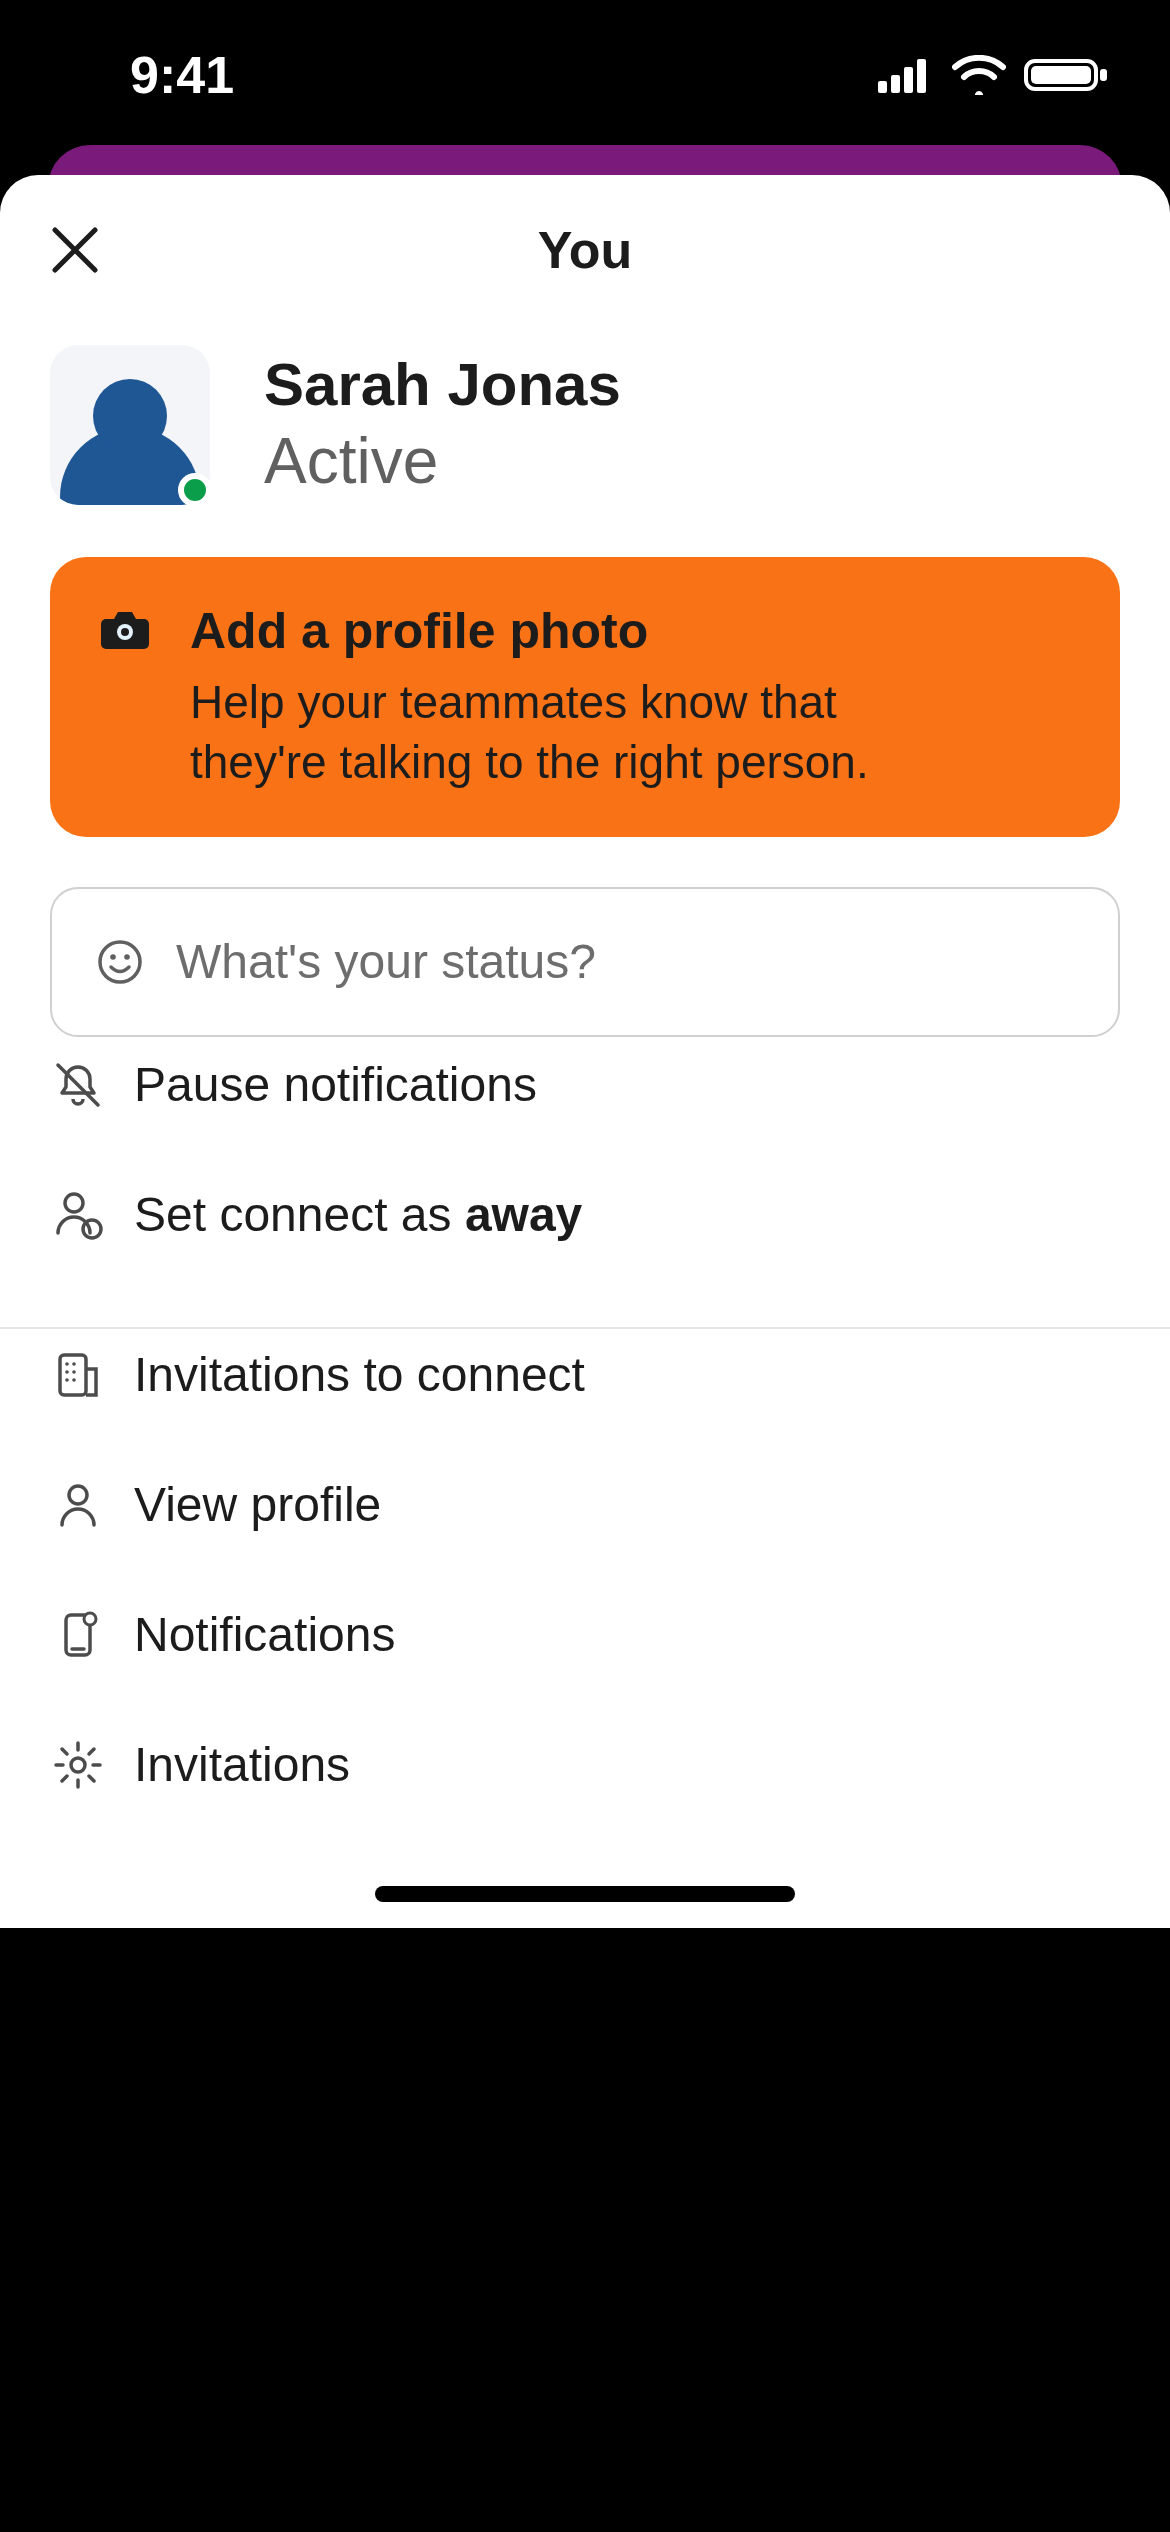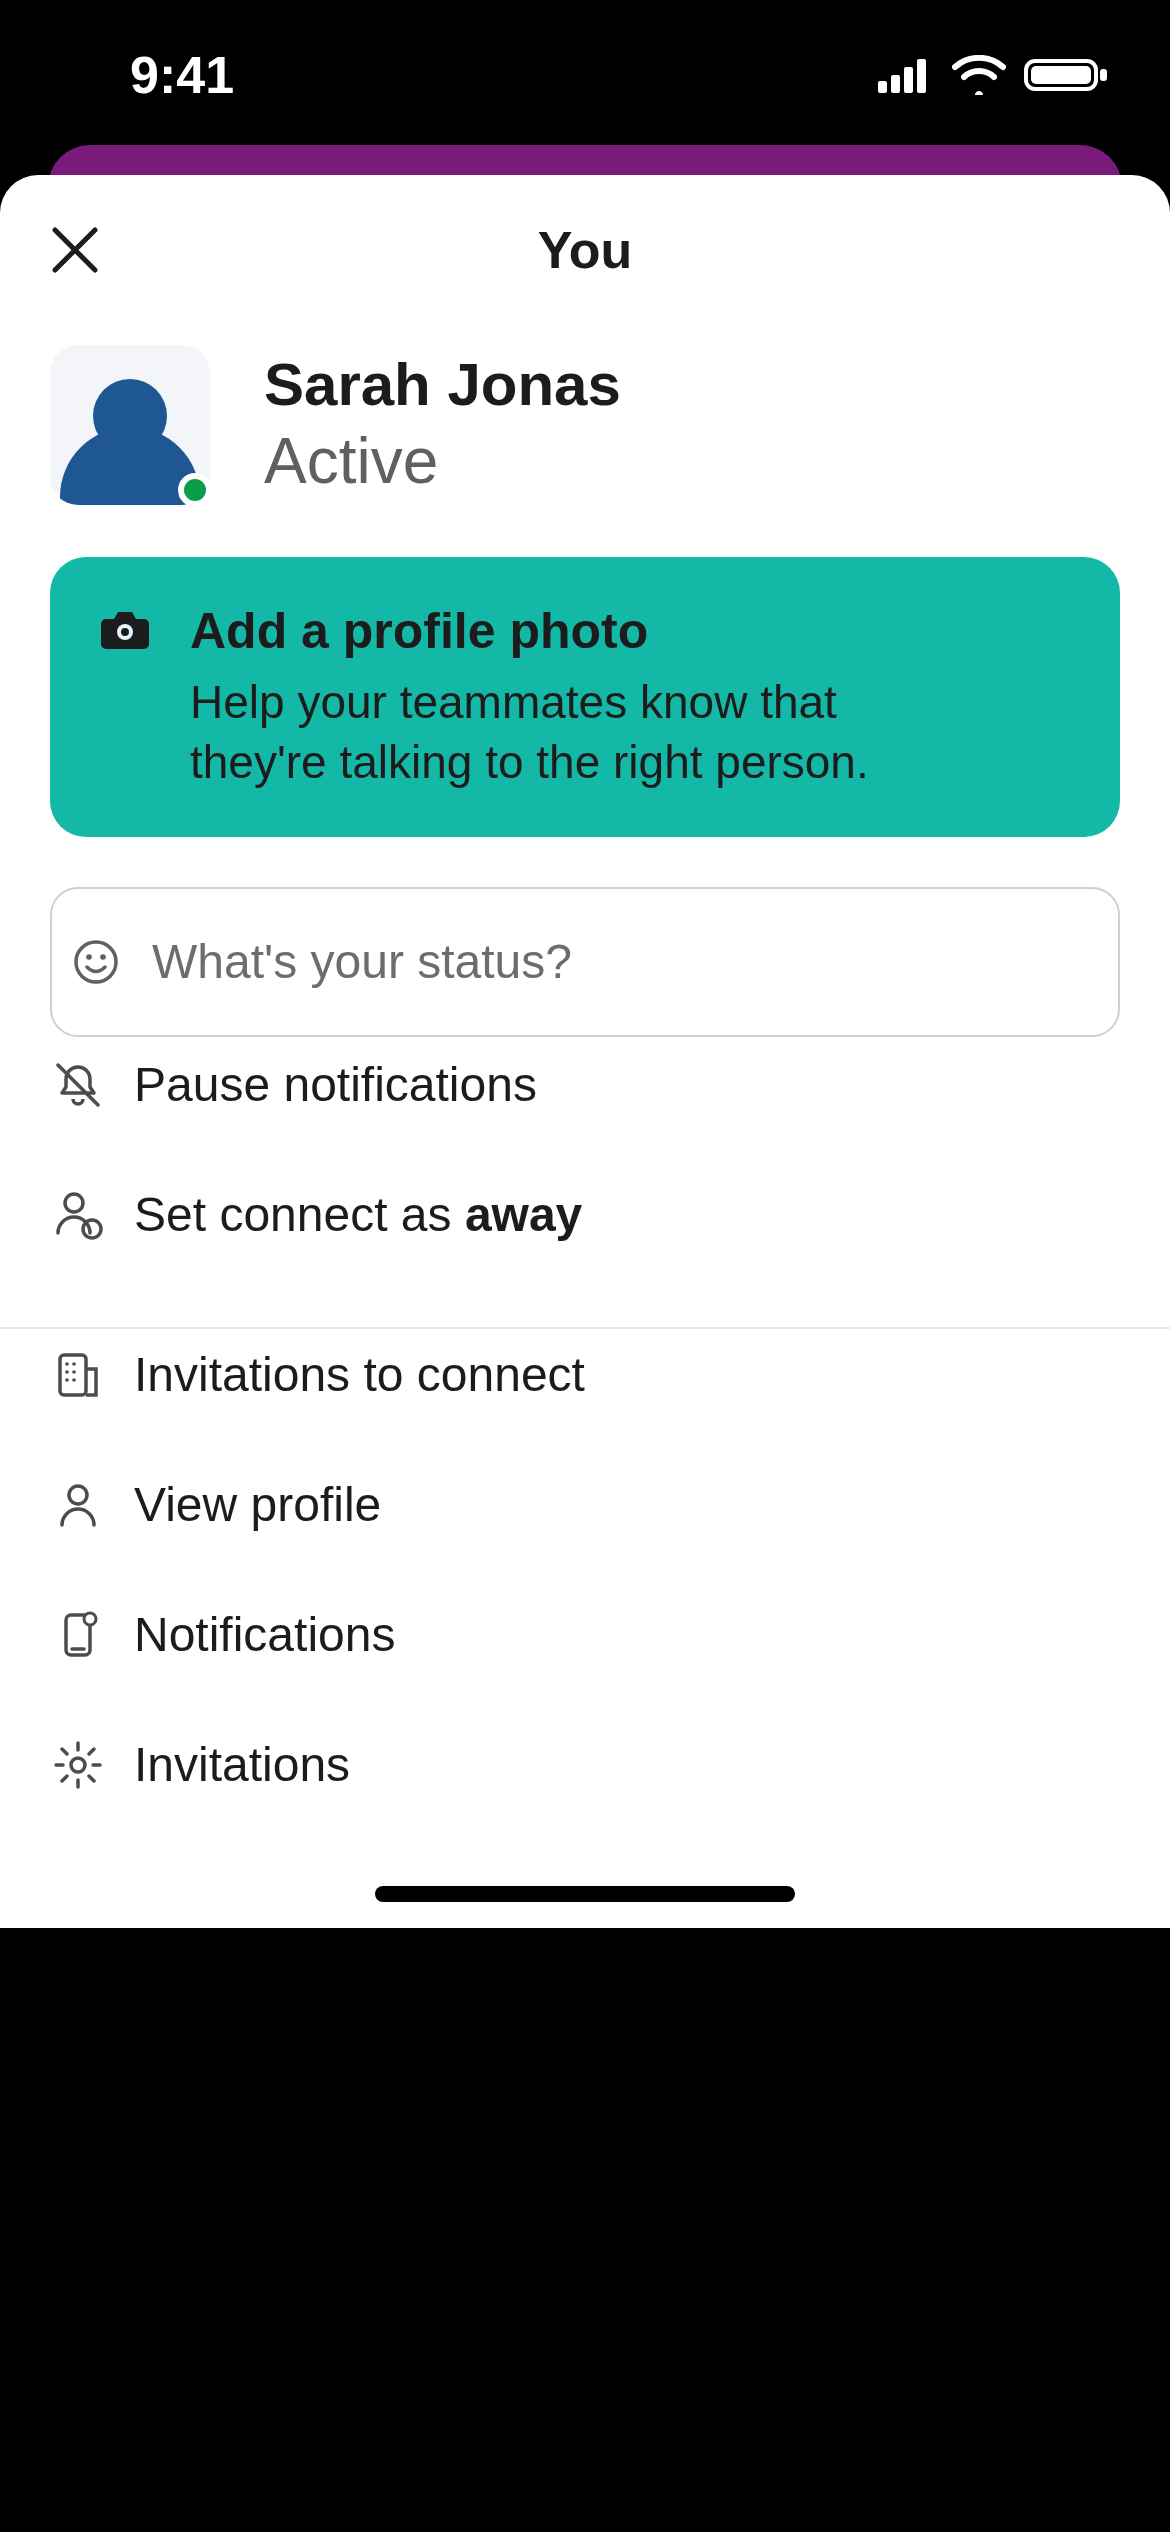--- a/index.html
+++ b/index.html
@@ -141,21 +141,21 @@
   }
   .profile-text .status {
     font-size: 64px;
     color: #616061;
     margin-top: 6px;
   }
 
   
   .callout {
     margin: 12px 50px 0 50px;
-    background: #14b8a6;
+    background: #f97316;
     border-radius: 36px;
     padding: 44px 50px;
     display: flex;
     gap: 40px;
   }
   .callout .camera-icon {
     flex: none;
     width: 50px;
     height: 50px;
     margin-top: 6px;
@@ -176,21 +176,21 @@
   }
 
   
   .status-input {
     margin: 50px 50px 0 50px;
     border: 2px solid #d0d0d0;
     border-radius: 28px;
     height: 150px;
     display: flex;
     align-items: center;
-    padding: 0 20px;
+    padding: 0 44px;
     gap: 32px;
   }
   .status-input .emoji-icon {
     color: #616061;
     flex: none;
   }
   .status-input .placeholder {
     font-size: 48px;
     color: #6e6d6e;
   }

